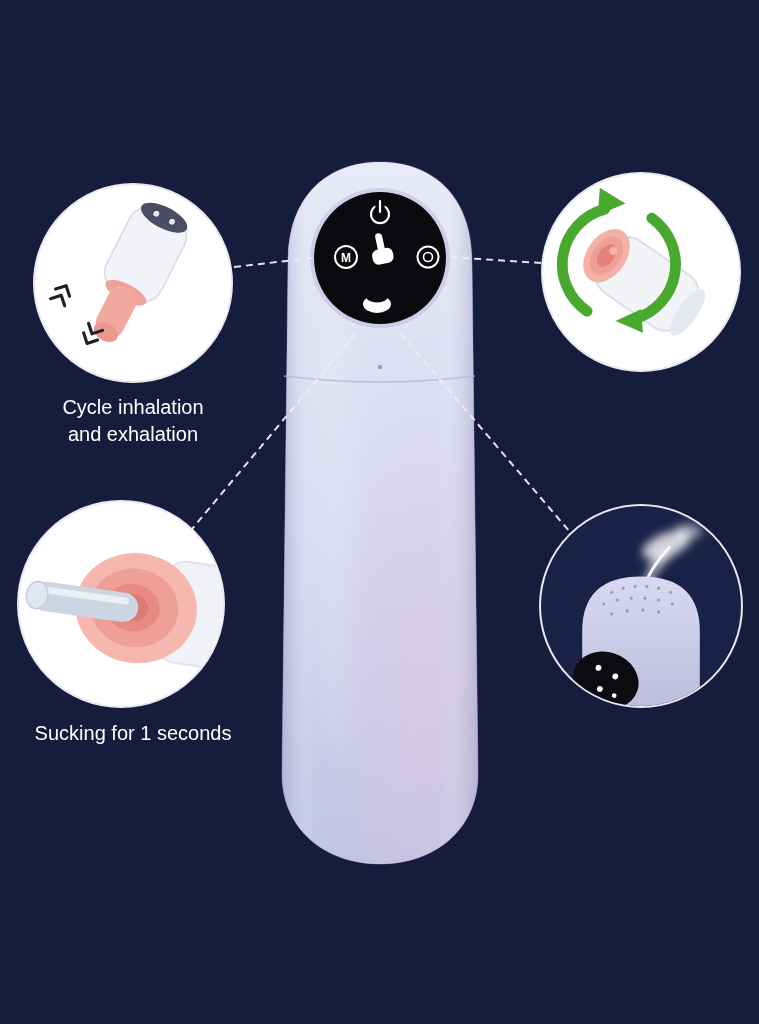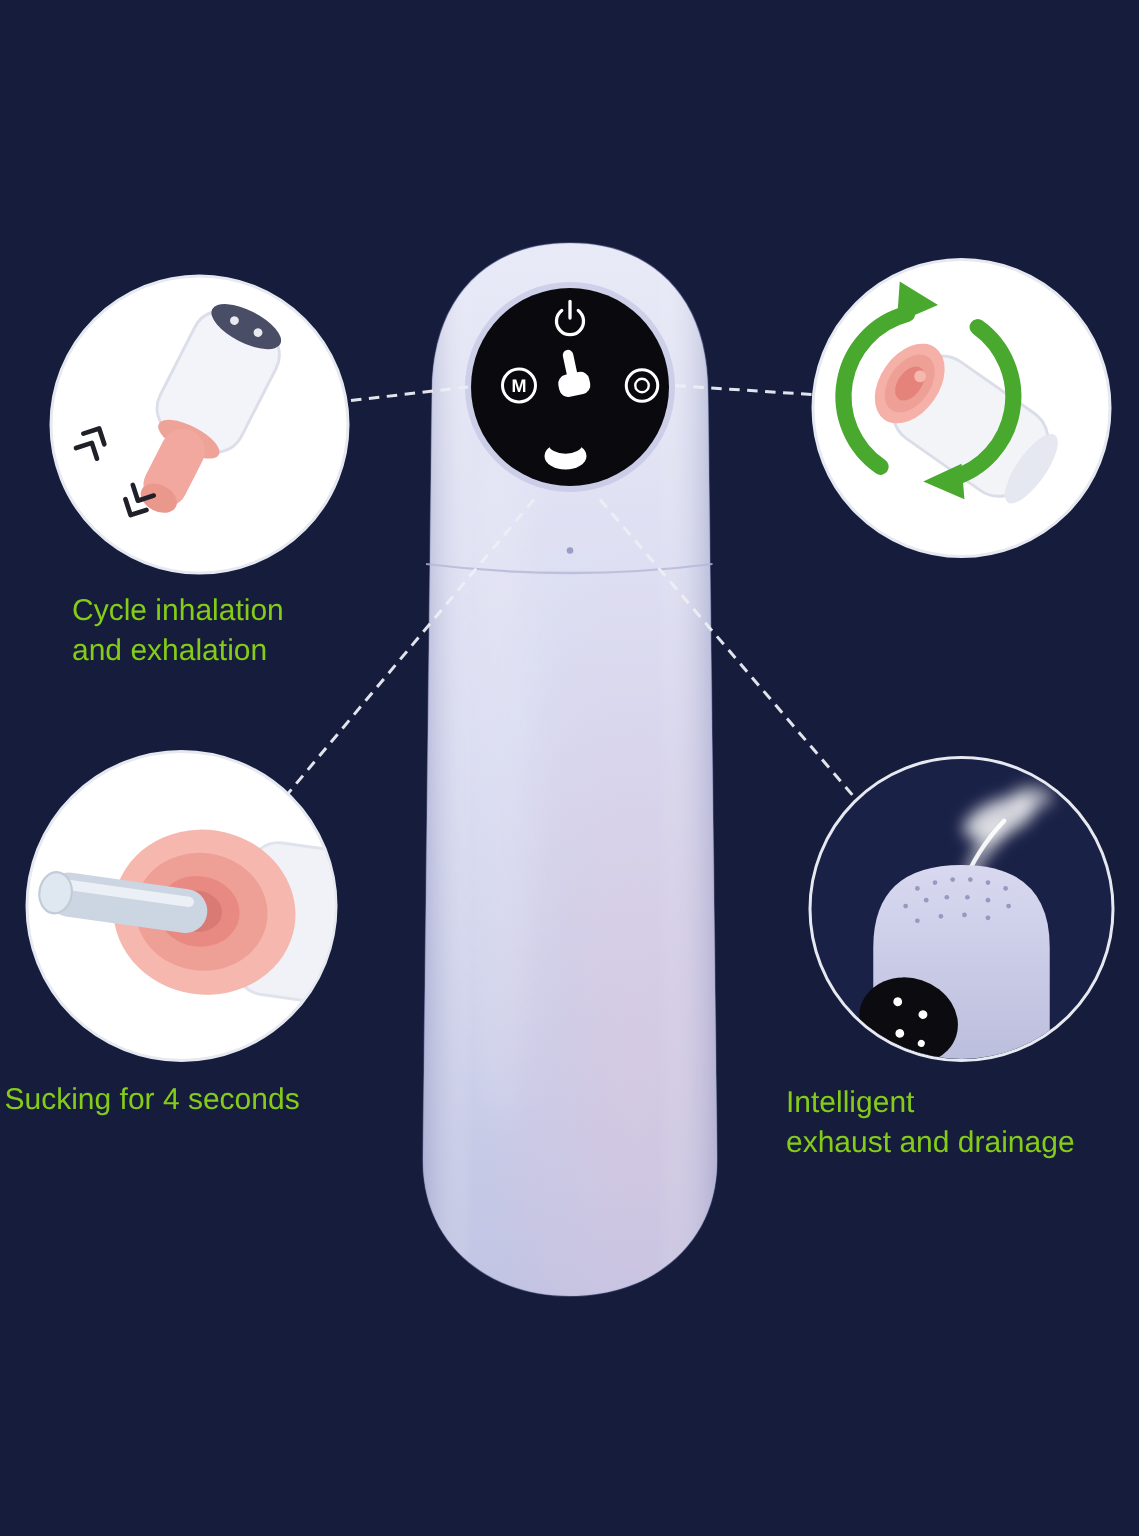--- a/index.html
+++ b/index.html
@@ -13,22 +13,22 @@
   .callout {
     position:absolute; border-radius:50%;
     background:#ffffff; border:2px solid #e7e9f1; overflow:hidden;
   }
   .callout svg { width:100%; height:100%; display:block; }
   .c1 { left:33px;  top:183px; width:200px; height:200px; }
   .c2 { left:541px; top:172px; width:200px; height:200px; }
   .c3 { left:17px;  top:500px; width:208px; height:208px; }
   .c4 { left:539px; top:504px; width:204px; height:204px; background:#1a2147; }
   .label {
-    position:absolute; color:#84cc16; font-size:20px; line-height:27px;
-    text-align:left; white-space:pre-line;
+    position:absolute; color:#ffffff; font-size:20px; line-height:27px;
+    text-align:center; white-space:pre-line;
   }
   .l1 { left:48px;  top:394px; width:170px; }
   .l2 { left:536px; top:390px; width:210px; }
   .l3 { left:3px;   top:720px; width:260px; }
   .l4 { left:524px; top:722px; width:235px; }
   text.mletter {
     font-family:"Liberation Sans", sans-serif;
     font-size:12px; font-weight:bold; fill:#ffffff; text-anchor:middle;
   }
 </style>
@@ -205,17 +205,15 @@
         <circle cx="55" cy="168" r="3" fill="#ffffff"></circle>
         <circle cx="74" cy="171" r="3" fill="#ffffff"></circle>
         <circle cx="63" cy="188" r="3" fill="#ffffff"></circle>
         <circle cx="79" cy="190" r="2.4" fill="#ffffff"></circle>
       </g>
     </svg>
   </div>
 
   <div class="label l1">Cycle inhalation
 and exhalation</div>
-  <div class="label l3">Sucking for 4 seconds</div>
-  <div class="label l4">Intelligent
-exhaust and drainage</div>
+  <div class="label l3">Sucking for 1 seconds</div>
 
 </div>
 
 </body></html>

